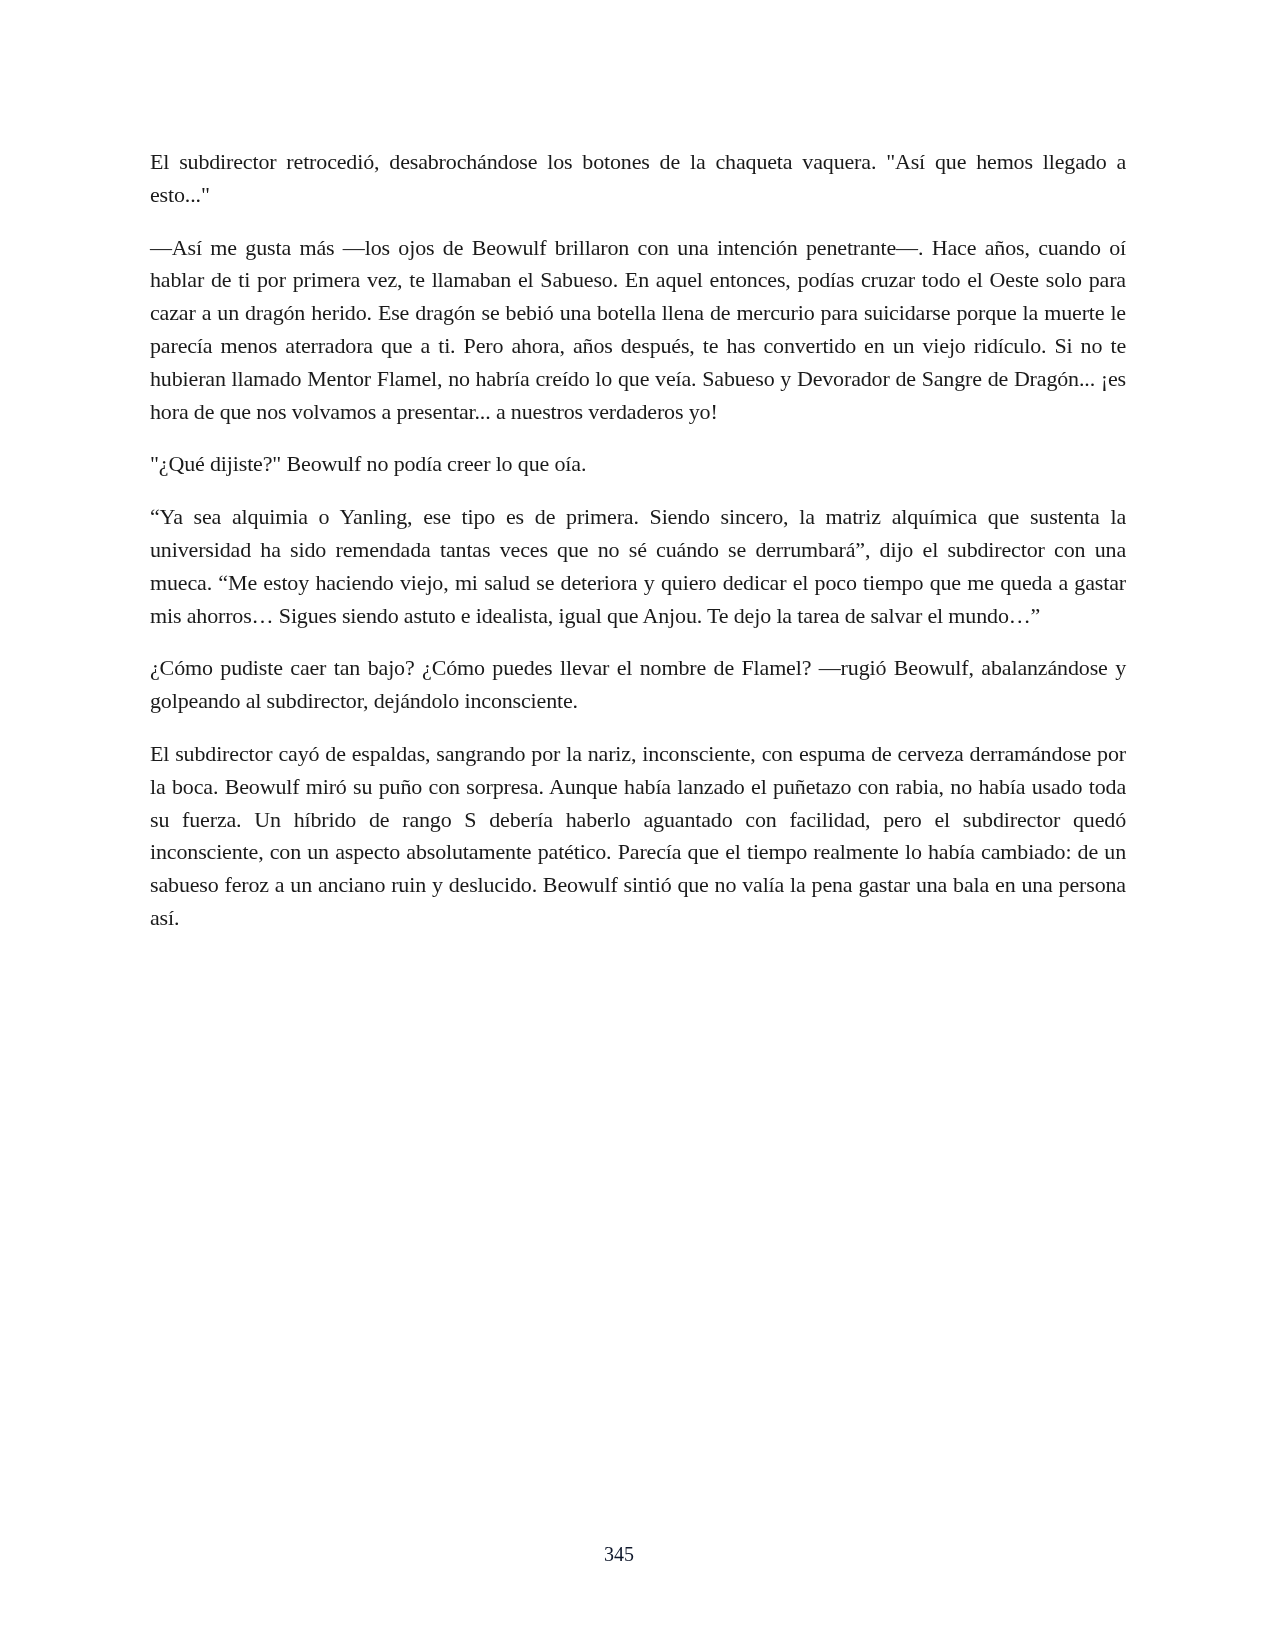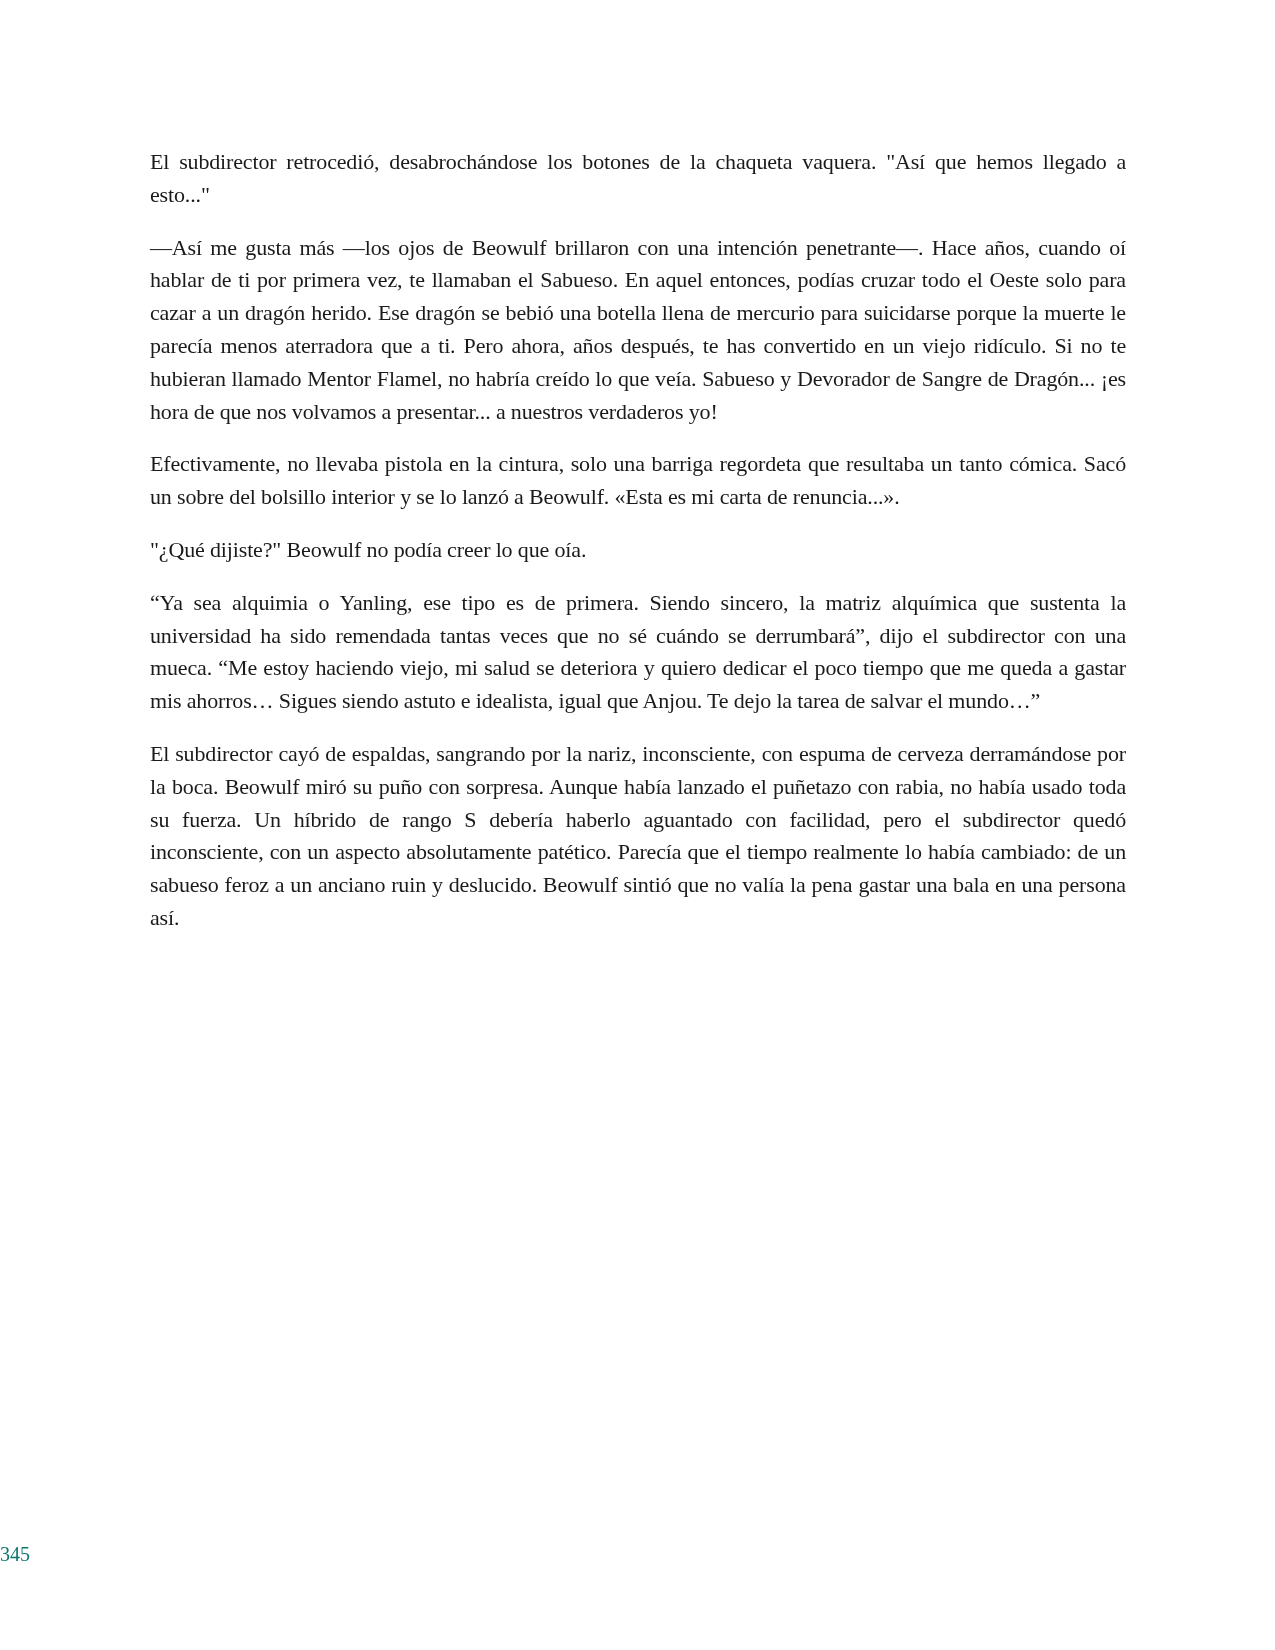--- a/index.html
+++ b/index.html
@@ -27,30 +27,31 @@
       line-height: 32.8px;
       text-align: justify;
       letter-spacing: -0.15px;
       word-spacing: 0px;
     }
     .page-number {
       position: absolute;
       left: 0;
       width: 1238px;
       top: 1542px;
+      text-align: center;
       font-size: 20px;
       line-height: 24px;
-      color: #0f766e;
+      color: #0f172a;
     }
   </style>
 </head>
 <body>
 
 <div class="page">
   <p class="para">El subdirector retrocedió, desabrochándose los botones de la chaqueta vaquera. "Así que hemos llegado a esto..."</p>
   <p class="para">—Así me gusta más —los ojos de Beowulf brillaron con una intención penetrante—. Hace años, cuando oí hablar de ti por primera vez, te llamaban el Sabueso. En aquel entonces, podías cruzar todo el Oeste solo para cazar a un dragón herido. Ese dragón se bebió una botella llena de mercurio para suicidarse porque la muerte le parecía menos aterradora que a ti. Pero ahora, años después, te has convertido en un viejo ridículo. Si no te hubieran llamado Mentor Flamel, no habría creído lo que veía. Sabueso y Devorador de Sangre de Dragón... ¡es hora de que nos volvamos a presentar... a nuestros verdaderos yo!</p>
-  <p class="para">Efectivamente, no llevaba pistola en la cintura, solo una barriga regordeta que resultaba un tanto cómica. Sacó un sobre del bolsillo interior y se lo lanzó a Beowulf. «Esta es mi carta de renuncia...».</p>
   <p class="para">"¿Qué dijiste?" Beowulf no podía creer lo que oía.</p>
   <p class="para">“Ya sea alquimia o Yanling, ese tipo es de primera. Siendo sincero, la matriz alquímica que sustenta la universidad ha sido remendada tantas veces que no sé cuándo se derrumbará”, dijo el subdirector con una mueca. “Me estoy haciendo viejo, mi salud se deteriora y quiero dedicar el poco tiempo que me queda a gastar mis ahorros… Sigues siendo astuto e idealista, igual que Anjou. Te dejo la tarea de salvar el mundo…”</p>
+  <p class="para">¿Cómo pudiste caer tan bajo? ¿Cómo puedes llevar el nombre de Flamel? —rugió Beowulf, abalanzándose y golpeando al subdirector, dejándolo inconsciente.</p>
   <p class="para">El subdirector cayó de espaldas, sangrando por la nariz, inconsciente, con espuma de cerveza derramándose por la boca. Beowulf miró su puño con sorpresa. Aunque había lanzado el puñetazo con rabia, no había usado toda su fuerza. Un híbrido de rango S debería haberlo aguantado con facilidad, pero el subdirector quedó inconsciente, con un aspecto absolutamente patético. Parecía que el tiempo realmente lo había cambiado: de un sabueso feroz a un anciano ruin y deslucido. Beowulf sintió que no valía la pena gastar una bala en una persona así.</p>
 </div>
 
 <div class="page-number">345</div>
 
 </body></html>

